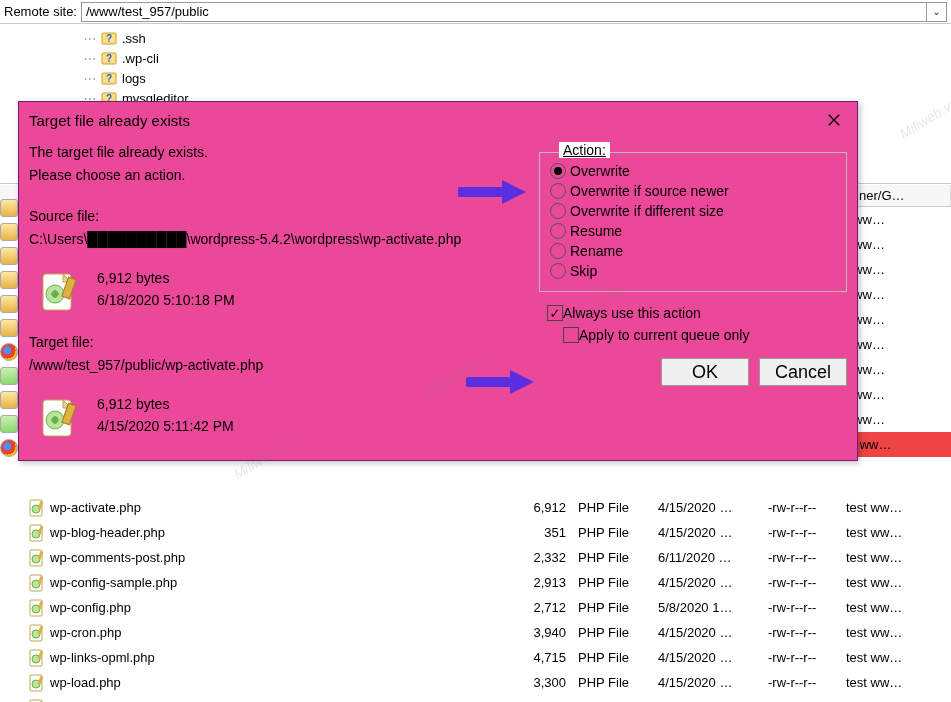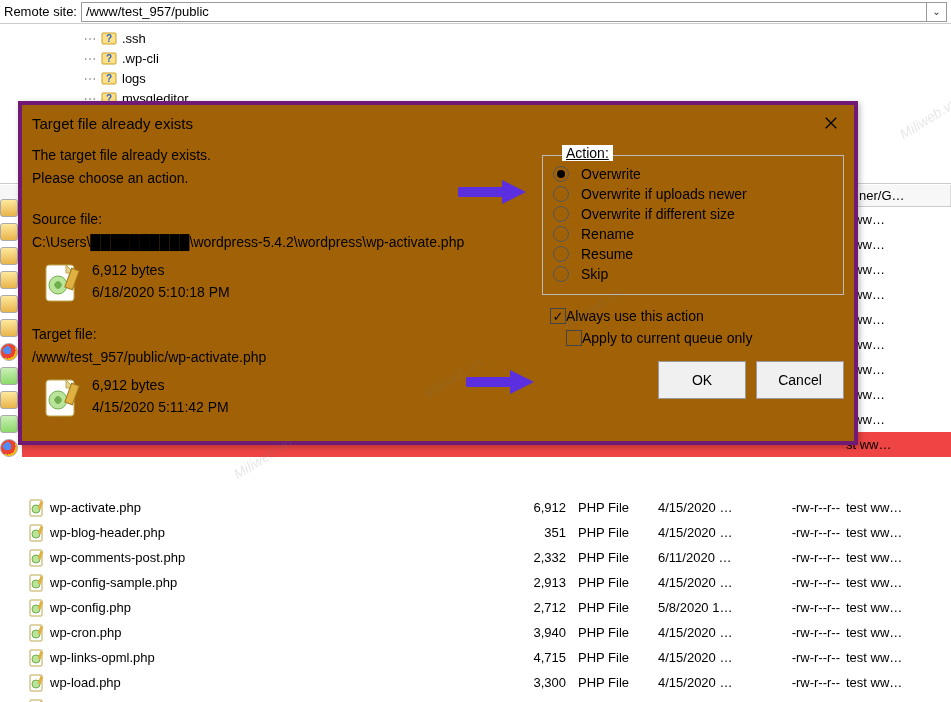--- a/index.html
+++ b/index.html
@@ -124,37 +124,37 @@
     display: flex;
     height: 25px;
     align-items: center;
     font-size: 13px;
   }
   .file-row.sel { background:#ef4444; }
   .file-row .col-name { display:flex; align-items:center; width:480px; padding-left:6px; }
   .file-row .col-size { width: 70px; text-align: right; padding-right: 6px; }
   .file-row .col-type { width: 80px; padding-left: 6px;}
   .file-row .col-date { width: 110px; padding-left: 6px;}
-  .file-row .col-perm { width: 78px; padding-left: 6px; text-align: right;}
+  .file-row .col-perm { width: 78px; padding-left: 6px;}
   .file-row .col-owner { flex:1; padding-left: 6px; overflow:hidden; white-space:nowrap;}
 
   .file-icon {
     width: 18px; height: 18px;
     margin-right: 4px;
     flex-shrink:0;
   }
 
   
   .modal {
     position: absolute;
     left: 18px;
     top: 101px;
     width: 840px;
-    background: #a16207;
-    border: 4px solid #701a75;
+    background: #ec4899;
+    border: 1px solid #701a75;
     box-shadow: 2px 2px 6px rgba(0,0,0,0.25);
     z-index: 100;
     font-size: 14px;
   }
   .modal-title {
     display:flex;
     align-items:center;
     justify-content:space-between;
     padding: 6px 8px 6px 10px;
     font-size: 15px;
@@ -176,23 +176,23 @@
     width: 510px;
     padding-right: 10px;
   }
   .modal-right {
     flex:1;
   }
   .modal-left p { margin-bottom: 2px; line-height: 1.5; }
   .lbl { margin-top: 20px; }
   .file-block {
     display:flex;
-    align-items:center;
-    gap: 10px;
-    margin: 8px 0 8px 10px;
+    align-items:flex-end;
+    gap: 18px;
+    margin: 19px 0 8px 10px;
   }
   .php-ico {
     width: 40px; height: 40px;
     flex-shrink:0;
   }
   .file-meta p { line-height: 1.4; }
   .field-actions {
     border: 1px solid #bbb;
     padding: 8px 10px 10px 10px;
     position: relative;
@@ -202,21 +202,21 @@
     position:absolute;
     top: -11px;
     left: 19px;
     background:#fff;
     padding: 0 4px;
     text-decoration: underline;
   }
   .radio-row {
     display:flex;
     align-items:center;
-    gap: 12px;
+    gap: 4px;
     padding: 2px 0;
     cursor:pointer;
   }
   .radio {
     width: 16px; height:16px;
     border: 1.5px solid #555;
     border-radius: 50%;
     display:inline-flex;
     align-items:center;
     justify-content:center;
@@ -248,28 +248,28 @@
     line-height:1;
   }
   .modal-buttons {
     display:flex;
     justify-content:flex-end;
     gap: 10px;
     margin-top: 12px;
   }
   .btn {
     width: 88px;
-    height: 38px;
+    height: 28px;
     border:1px solid #999;
     background:#f0f0f0;
     display:inline-flex;
     align-items:center;
     justify-content:center;
     cursor:pointer;
-    font-size:14px;
+    font-size:18px;
   }
 
   
   .arrow {
     position:absolute;
     width: 70px;
     height: 28px;
     z-index:101;
     pointer-events:none;
   }
@@ -637,33 +637,33 @@
 
     <div class="modal-right">
       <div class="field-actions">
         <span class="legend">Action:</span>
         <div class="radio-row">
             <span class="radio checked"></span>
             <span>Overwrite</span>
           </div>
         <div class="radio-row">
             <span class="radio"></span>
-            <span>Overwrite if uploads newer</span>
+            <span>Overwrite if source newer</span>
           </div>
         <div class="radio-row">
             <span class="radio"></span>
             <span>Overwrite if different size</span>
           </div>
         <div class="radio-row">
             <span class="radio"></span>
-            <span>Rename</span>
+            <span>Resume</span>
           </div>
         <div class="radio-row">
             <span class="radio"></span>
-            <span>Resume</span>
+            <span>Rename</span>
           </div>
         <div class="radio-row">
             <span class="radio"></span>
             <span>Skip</span>
           </div>
       </div>
 
       <div style="margin-top:10px; padding-left:4px;">
         <div class="chk-row">
             <span class="chk checked"></span>

